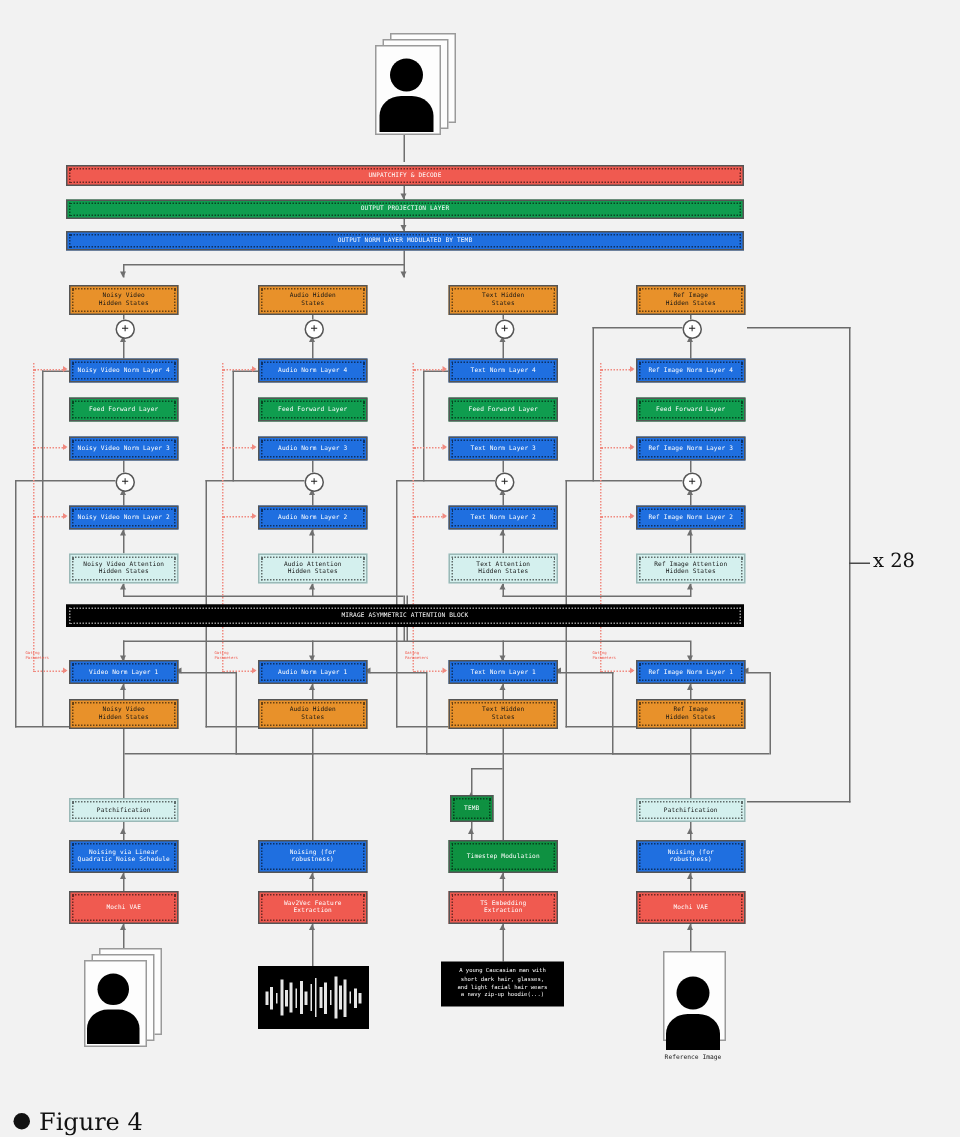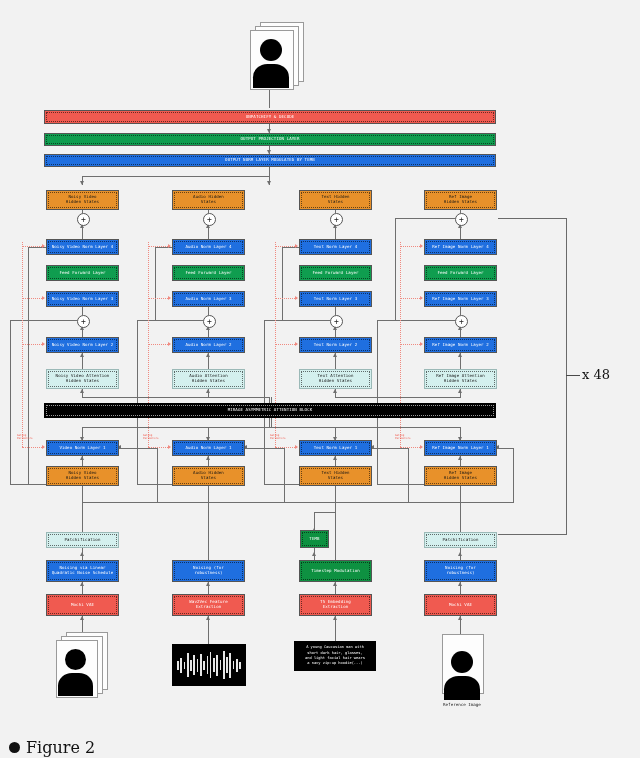--- a/index.html
+++ b/index.html
@@ -115,21 +115,21 @@
   <div class="node c-blue fs5" style="left:44px;top:154px;width:452px;height:13px;">OUTPUT NORM LAYER MODULATED BY TEMB</div>
 
   <div class="ln lnv" style="left:269px;top:167px;height:18px;"></div>
   <div class="ln lnh" style="left:82px;top:176px;width:188px;"></div>
   <div class="ln lnv" style="left:82px;top:176px;height:9px;"></div>
   <div class="arrow arr-down" style="left:80px;top:181px;"></div>
   <div class="arrow arr-down" style="left:267px;top:181px;"></div>
 
   <div class="bracket" style="left:498px;top:218px;width:68px;height:315px;"></div>
   <div class="ln lnh ln-dark" style="left:566px;top:375px;width:14px;"></div>
-  <div class="x48" style="left:582px;top:367px;">x 48</div>
+  <div class="x48" style="left:582px;top:367px;">x 28</div>
 
   <div class="node c-orange fs5" style="left:46px;top:190px;width:73px;height:20px;">Noisy Video
 Hidden States</div>
   <div class="node c-orange fs5" style="left:172px;top:190px;width:73px;height:20px;">Audio Hidden
 States</div>
   <div class="node c-orange fs5" style="left:299px;top:190px;width:73px;height:20px;">Text Hidden
 States</div>
   <div class="node c-orange fs5" style="left:424px;top:190px;width:73px;height:20px;">Ref Image
 Hidden States</div>
 
@@ -455,15 +455,15 @@
 a navy zip-up hoodie(...)</div>
 
   <div class="framestack" style="left:440px;top:634px;width:52px;height:80px;">
     <div class="frame" style="left:2px;top:0;width:40px;height:58px;"></div>
     <div class="person-head" style="left:11px;top:17px;width:22px;height:22px;"></div>
     <div class="person-body" style="left:4px;top:42px;width:36px;height:24px;"></div>
     <div class="caption-lbl" style="left:-6px;top:68px;width:56px;">Reference Image</div>
   </div>
 
   <div class="figbullet" style="left:9px;top:742px;"></div>
-  <div class="figtext" style="left:26px;top:738px;">Figure 2</div>
+  <div class="figtext" style="left:26px;top:738px;">Figure 4</div>
 
 </div>
 
 </body></html>

